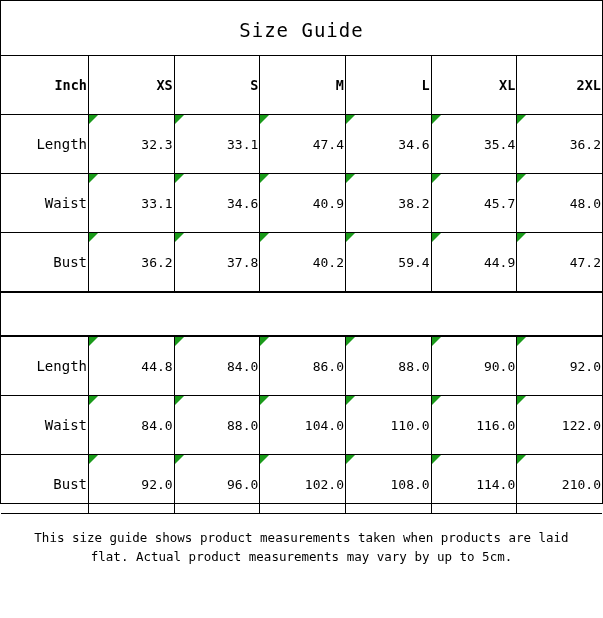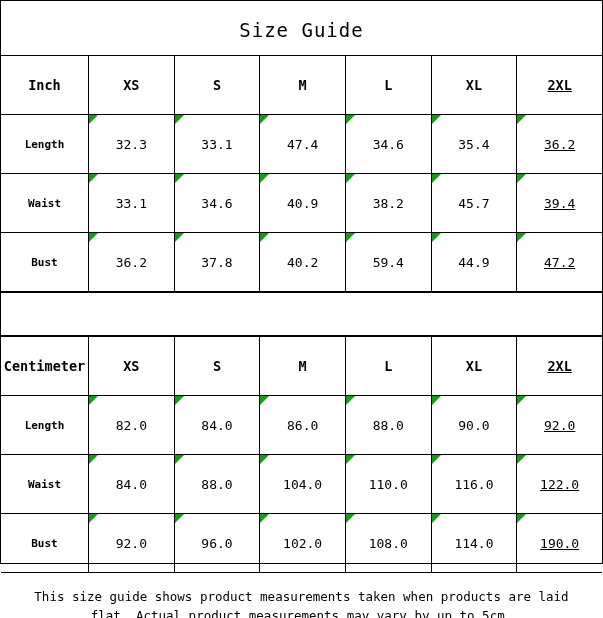--- a/index.html
+++ b/index.html
@@ -10,21 +10,21 @@
   body {
     width: 603px;
     height: 618px;
     font-family: "DejaVu Sans Mono", monospace;
     color: #000000;
     overflow: hidden;
   }
   .page {
     position: relative;
     width: 603px;
-    height: 564px;
+    height: 504px;
     box-sizing: border-box;
     border: 1px solid #000000;
     background: #ffffff;
   }
   .title {
     text-align: center;
     font-size: 19px;
     letter-spacing: 1px;
     padding-top: 18px;
     padding-bottom: 14px;
@@ -35,33 +35,32 @@
     border-collapse: collapse;
     width: 100%;
     table-layout: fixed;
   }
   table.size-table td {
     border-top: 1px solid #000000;
     border-bottom: 1px solid #000000;
     border-left: 1px solid #000000;
     border-right: 1px solid #000000;
     height: 56px;
-    text-align: center;
+    text-align: right;
     vertical-align: middle;
     font-size: 13px;
     position: relative;
   }
   table.size-table tr td:first-child {
     border-left: none;
-    font-weight: bold;
-    font-size: 11px;
+    font-weight: normal;
+    font-size: 14px;
   }
   table.size-table tr td:last-child {
     border-right: none;
-    text-decoration: underline;
   }
   table.size-table tr.head-row td {
     font-weight: bold;
     font-size: 13.5px;
   }
   
   table.size-table tr.data-row td.data-cell::before {
     content: "";
     position: absolute;
     top: 0;
@@ -112,50 +111,41 @@
         <td class="col-size data-cell">35.4</td>
         <td class="col-size data-cell">36.2</td>
       </tr>
       <tr class="data-row">
         <td class="col-label">Waist</td>
         <td class="col-size data-cell">33.1</td>
         <td class="col-size data-cell">34.6</td>
         <td class="col-size data-cell">40.9</td>
         <td class="col-size data-cell">38.2</td>
         <td class="col-size data-cell">45.7</td>
-        <td class="col-size data-cell">39.4</td>
+        <td class="col-size data-cell">48.0</td>
       </tr>
       <tr class="data-row">
         <td class="col-label">Bust</td>
         <td class="col-size data-cell">36.2</td>
         <td class="col-size data-cell">37.8</td>
         <td class="col-size data-cell">40.2</td>
         <td class="col-size data-cell">59.4</td>
         <td class="col-size data-cell">44.9</td>
         <td class="col-size data-cell">47.2</td>
       </tr>
     </tbody>
   </table>
 
   <div class="gap-block"></div>
 
   <table class="size-table">
     <tbody>
-      <tr class="head-row">
-        <td class="col-label">Centimeter</td>
-        <td class="col-size">XS</td>
-        <td class="col-size">S</td>
-        <td class="col-size">M</td>
-        <td class="col-size">L</td>
-        <td class="col-size">XL</td>
-        <td class="col-size">2XL</td>
-      </tr>
       <tr class="data-row">
         <td class="col-label">Length</td>
-        <td class="col-size data-cell">82.0</td>
+        <td class="col-size data-cell">44.8</td>
         <td class="col-size data-cell">84.0</td>
         <td class="col-size data-cell">86.0</td>
         <td class="col-size data-cell">88.0</td>
         <td class="col-size data-cell">90.0</td>
         <td class="col-size data-cell">92.0</td>
       </tr>
       <tr class="data-row">
         <td class="col-label">Waist</td>
         <td class="col-size data-cell">84.0</td>
         <td class="col-size data-cell">88.0</td>
@@ -164,20 +154,20 @@
         <td class="col-size data-cell">116.0</td>
         <td class="col-size data-cell">122.0</td>
       </tr>
       <tr class="data-row">
         <td class="col-label">Bust</td>
         <td class="col-size data-cell">92.0</td>
         <td class="col-size data-cell">96.0</td>
         <td class="col-size data-cell">102.0</td>
         <td class="col-size data-cell">108.0</td>
         <td class="col-size data-cell">114.0</td>
-        <td class="col-size data-cell">190.0</td>
+        <td class="col-size data-cell">210.0</td>
       </tr>
     </tbody>
   </table>
 
   <div class="footnote">This size guide shows product measurements taken when products are laid flat. Actual product measurements may vary by up to 5cm.</div>
 
 </div>
 
 </body></html>

